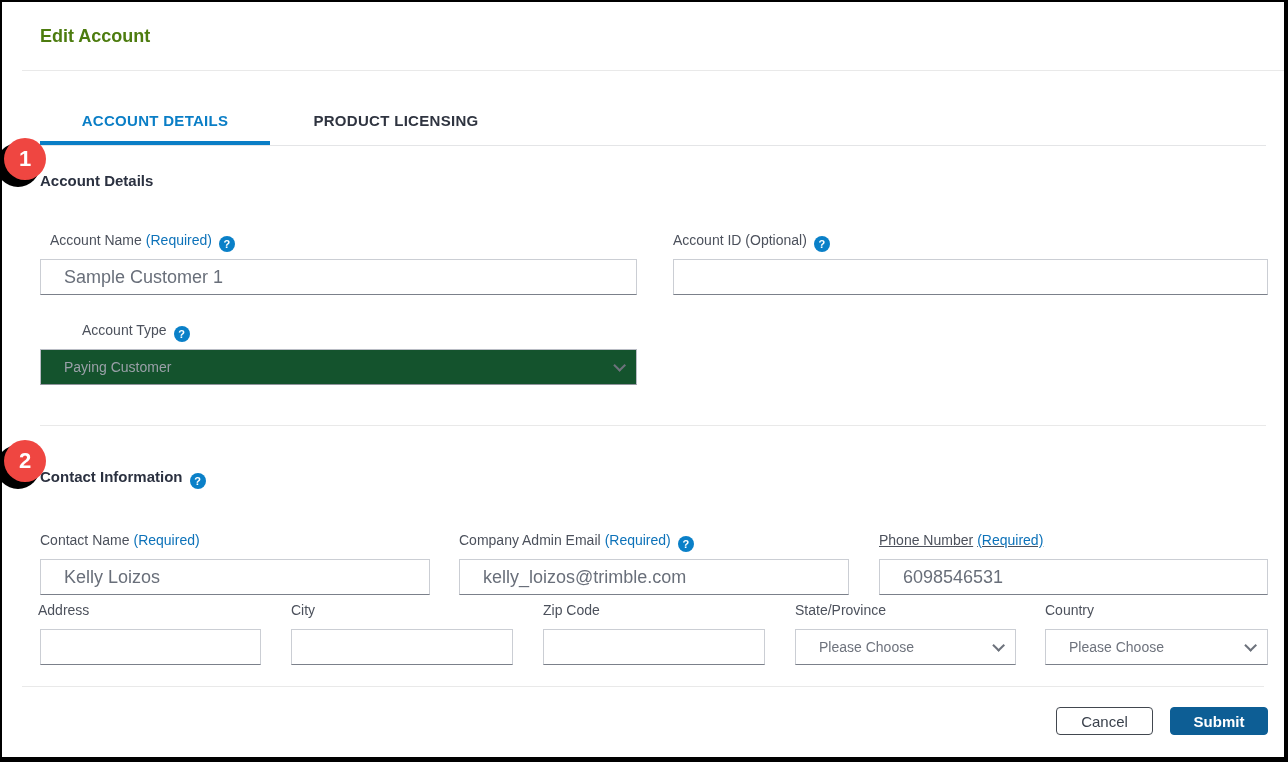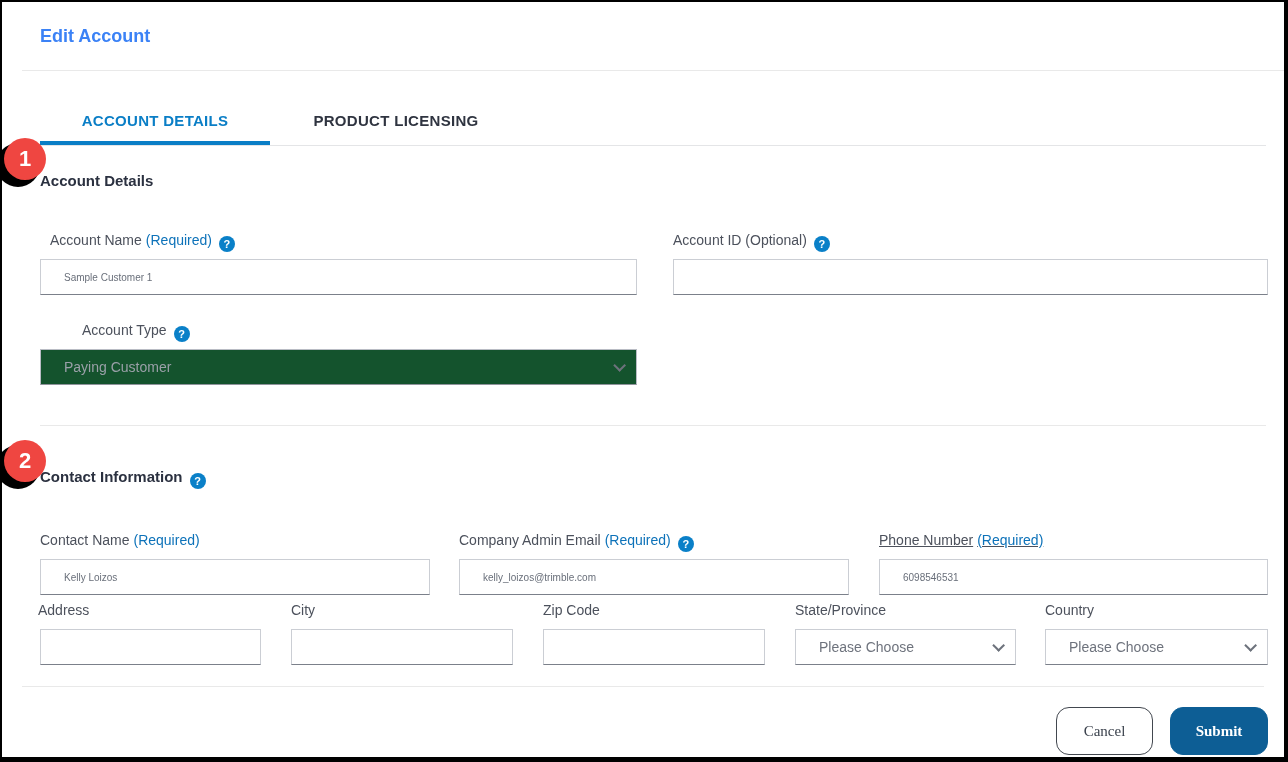--- a/index.html
+++ b/index.html
@@ -7,21 +7,21 @@
   body { font-family:"Liberation Sans", sans-serif; }
 
   .frame {
     position:relative; width:1288px; height:762px;
     border:solid #000; border-width:2px 4px 5px 2px;
     background:#fff; overflow:hidden;
   }
   .abs { position:absolute; }
 
   
-  .page-title { left:38px; top:24px; font-size:18px; font-weight:bold; color:#3b82f6; }
+  .page-title { left:38px; top:24px; font-size:18px; font-weight:bold; color:#4d7c0f; }
   .hr { height:1px; background:#e9e9e9; }
   .hr-top { left:20px; right:0; top:68px; }
   .hr-mid { left:38px; right:18px; top:423px; }
   .hr-foot { left:20px; right:20px; top:684px; }
 
   
   .tabbar { left:38px; right:18px; top:93px; height:51px; border-bottom:1px solid #e4e5e7; display:flex; }
   .tab { height:100%; display:flex; align-items:center; justify-content:center;
          font-size:15px; font-weight:bold; letter-spacing:.3px; color:#2f3440; cursor:pointer; }
   .tab-1 { width:230px; }
@@ -33,33 +33,33 @@
 
   
   .flabel { font-size:14px; color:#4c515c; white-space:nowrap; }
   .req { color:#0d72b9; margin-left:4px; }
   .qicon { display:inline-block; width:16px; height:16px; border-radius:50%; background:#0a80c8;
            color:#fff; font-size:11px; font-weight:bold; line-height:16px; text-align:center;
            margin-left:7px; vertical-align:-3px; cursor:pointer; }
 
   
   .tinput { height:36px; background:#fff; border:1px solid #cbced4; border-bottom-color:#7b808a;
-            font-family:"Liberation Sans",sans-serif; font-size:10px; color:#696f7a; padding:0 23px; outline:none; }
+            font-family:"Liberation Sans",sans-serif; font-size:18px; color:#696f7a; padding:0 23px; outline:none; }
 
   
   .tselect { height:36px; background:#fff; border:1px solid #cbced4; border-bottom-color:#7b808a;
              display:flex; align-items:center; justify-content:space-between; padding:0 14px 0 23px;
              font-size:14px; color:#6e737d; cursor:pointer; }
   .tselect.disabled { background:#14532d; border-color:#b9bcc4; border-bottom-color:#8f939b;
                       color:#9aa0a8; cursor:default; }
   .chev { width:9px; height:9px; border-right:2px solid #6d727c; border-bottom:2px solid #6d727c;
           transform:rotate(45deg) translateY(-3px); flex:none; }
 
   
-  .btn { position:absolute; top:705px; height:48px; border-radius:13px; font-family:Liberation Serif, serif;
+  .btn { position:absolute; top:705px; height:28px; border-radius:4px; font-family:Liberation Sans, sans-serif;
          font-size:15px; display:flex; align-items:center; justify-content:center; cursor:pointer; }
   .btn-cancel { left:1054px; width:97px; background:#fff; border:1px solid #42474f; color:#3a414c; }
   .btn-submit { left:1168px; width:98px; background:#0d5e95; border:1px solid #0d5e95; color:#fff; font-weight:bold; }
 
   
   .badge-shadow { position:absolute; width:44px; height:44px; border-radius:50%; background:#000; }
   .badge { position:absolute; width:42px; height:42px; border-radius:50%; background:#ef4641;
            color:#fff; font-size:22px; font-weight:bold; display:flex; align-items:center; justify-content:center; }
   .z-top { z-index:5; }
 </style>

